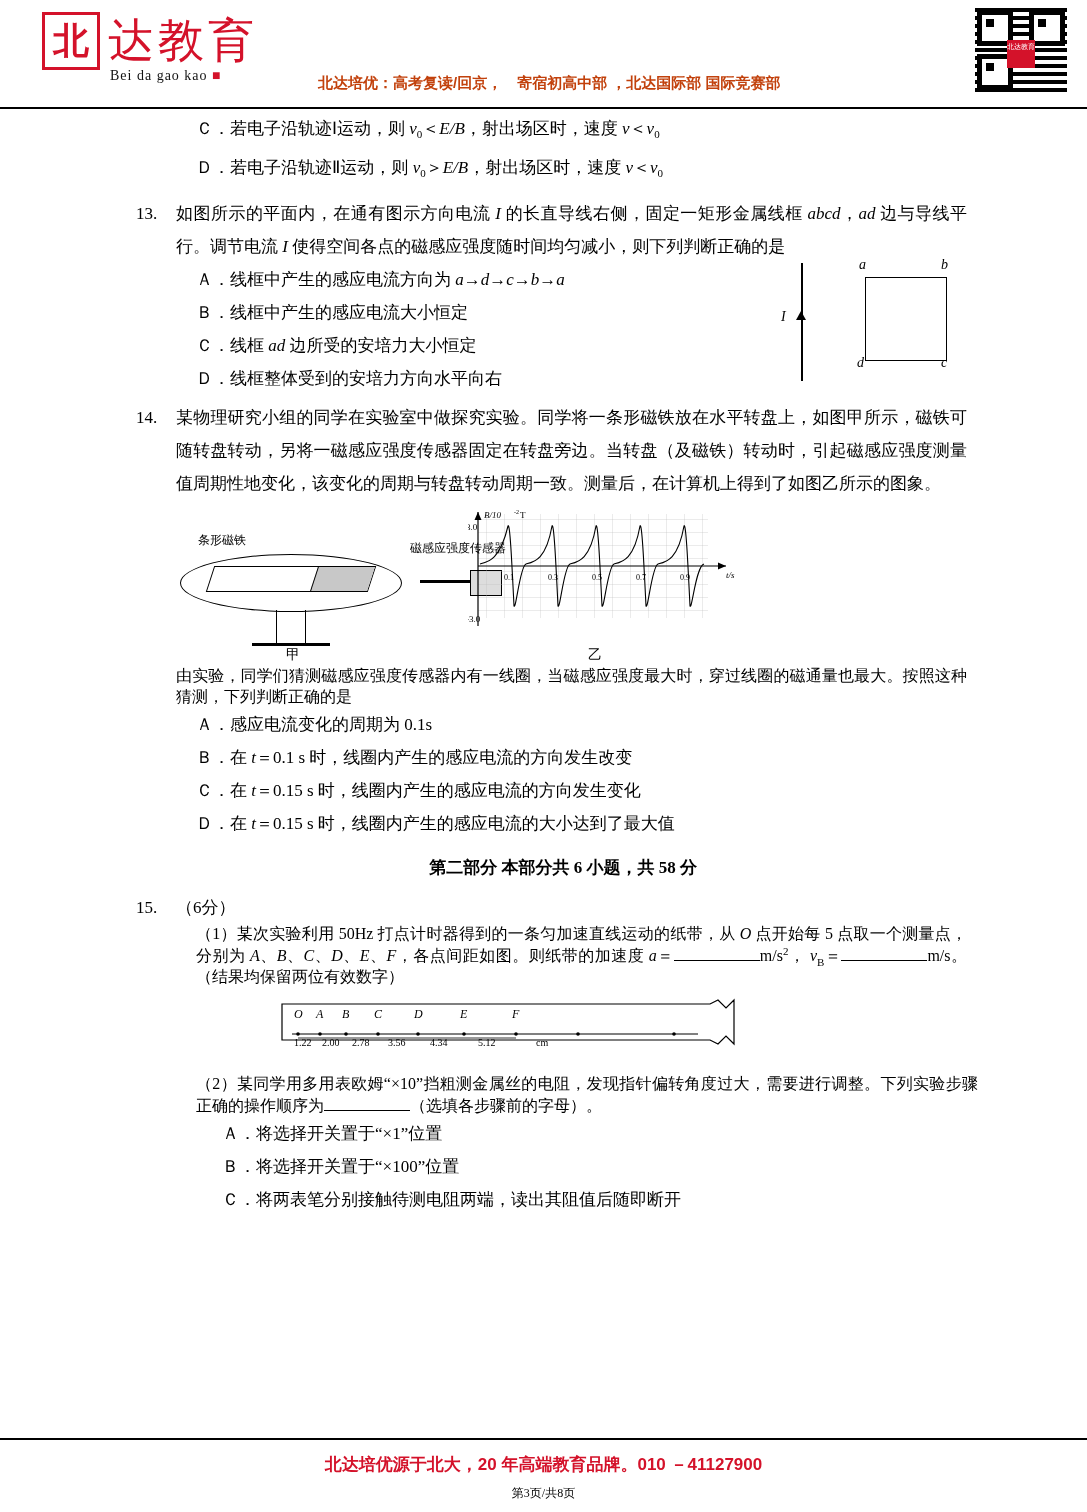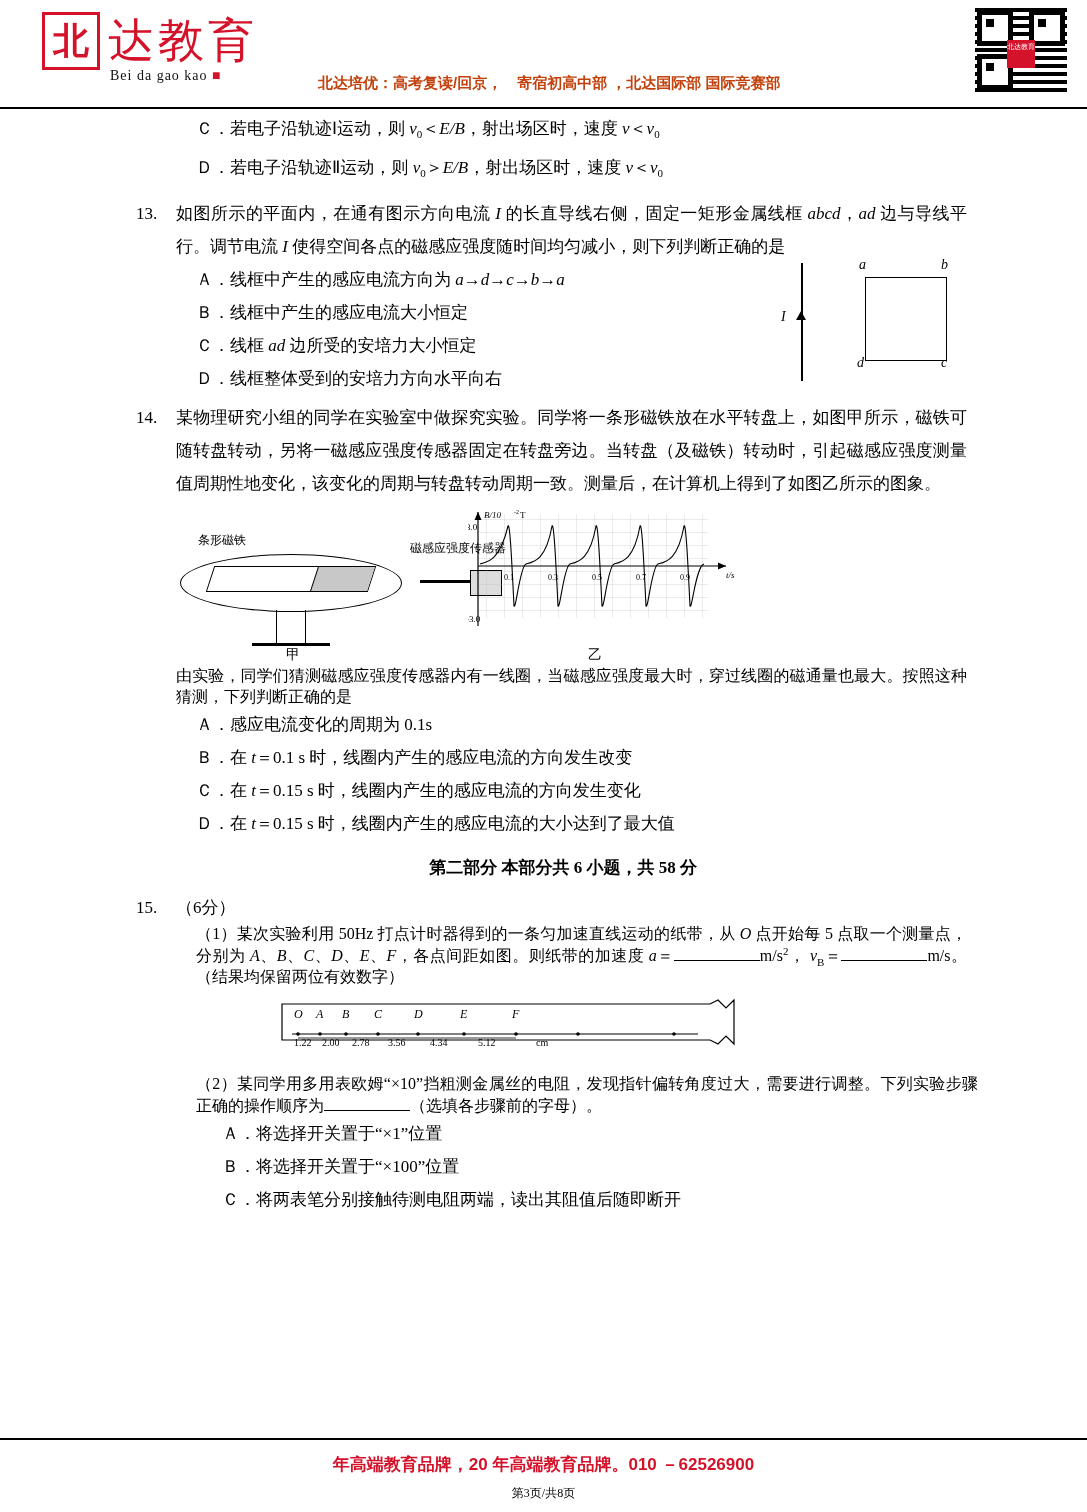--- a/index.html
+++ b/index.html
@@ -247,16 +247,16 @@
       （2）某同学用多用表欧姆“×10”挡粗测金属丝的电阻，发现指针偏转角度过大，需要进行调整。下列实验步骤正确的操作顺序为<span class="u"></span>（选填各步骤前的字母）。
     </div>
 
     <div class="opt" style="margin-left:222px;">Ａ．将选择开关置于“×1”位置</div>
     <div class="opt" style="margin-left:222px;">Ｂ．将选择开关置于“×100”位置</div>
     <div class="opt" style="margin-left:222px;">Ｃ．将两表笔分别接触待测电阻两端，读出其阻值后随即断开</div>
   </div>
 
   <div class="footer-rule"></div>
   <div class="footer-txt">
-    <span>年高端教育品牌，</span><span>20 年高端教育品牌。</span><span>010 －62526900</span>
+    <span>北达培优源于北大，</span><span>20 年高端教育品牌。</span><span>010 －41127900</span>
   </div>
   <div class="footer-page">第3页/共8页</div>
 </div>
 
 </body></html>

